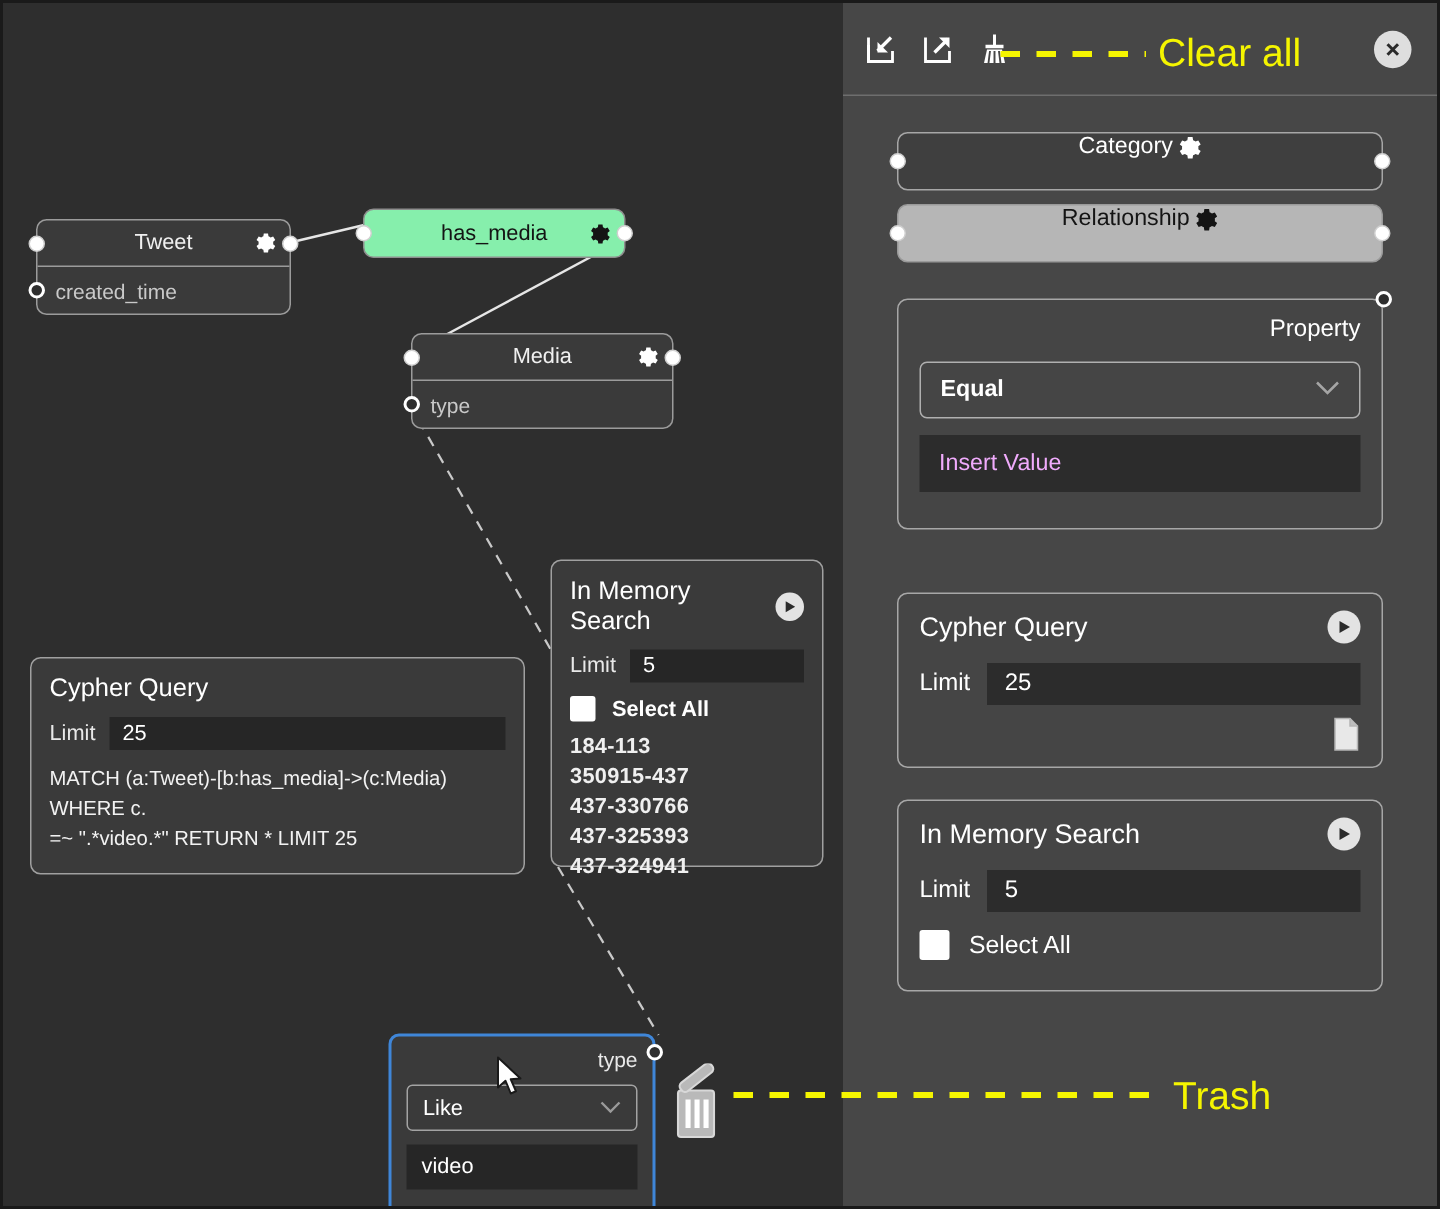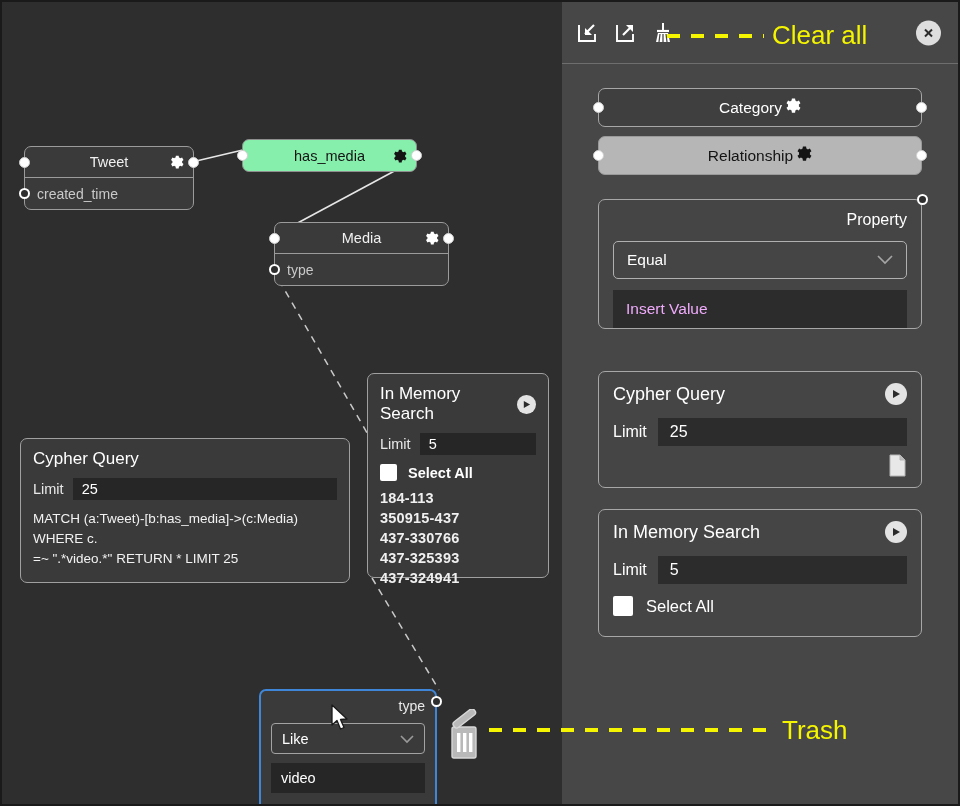--- a/index.html
+++ b/index.html
@@ -161,21 +161,21 @@
     display: flex; align-items: center; justify-content: center;
   }
 
   .pbtn {
     margin: 0 36px 9px 36px;
     height: 39px;
     border: 1px solid #a7a7a7;
     border-radius: 7px;
     background: #3f3f3f;
     position: relative;
-    display: flex; align-items: center; justify-content: center;
+    display: flex; justify-content: center;
     color: #ffffff;
     font-size: 15.5px;
   }
   .pbtn.active { background: #b6b6b6; border-color: #9a9a9a; color: #141414; }
   .pbtn .gear { right: 14px; }
 
   .pcard {
     margin: 0 36px 0 36px;
     border: 1px solid #a7a7a7;
     border-radius: 7px;
@@ -190,20 +190,21 @@
   }
   .pselect {
     border: 1px solid #b0b0b0;
     border-radius: 5px;
     height: 38px;
     display: flex; align-items: center; justify-content: space-between;
     padding: 0 13px;
     color: #ffffff; font-size: 15.5px;
     margin-bottom: 11px;
     background: #454545;
+    font-weight: bold;
   }
   .pinput {
     background: #2c2c2c;
     height: 38px;
     display: flex; align-items: center;
     padding: 0 13px;
     color: #f0abfc; font-size: 15.5px;
   }
   .plimitrow { display: flex; align-items: center; gap: 11px; }
   .plimitlbl { color: #ffffff; font-size: 16px; }
@@ -417,21 +418,21 @@
         <svg width="19" height="19" viewBox="0 0 24 24">
             <path fill="#141414" d="M12 8a4 4 0 100 8 4 4 0 000-8zm9.4 4a7.4 7.4 0 00-.1-1.2l2-1.6-2-3.4-2.4 1a7.5 7.5 0 00-2-1.2L16.5 3h-4l-.4 2.6c-.7.3-1.4.7-2 1.2l-2.4-1-2 3.4 2 1.6A7.4 7.4 0 007.6 12c0 .4 0 .8.1 1.2l-2 1.6 2 3.4 2.4-1c.6.5 1.3.9 2 1.2l.4 2.6h4l.4-2.6c.7-.3 1.4-.7 2-1.2l2.4 1 2-3.4-2-1.6c.1-.4.1-.8.1-1.2z"></path>
           </svg>
       </span>
       <span class="port l" style="top:13px; left:-6px;"></span>
       <span class="port r" style="top:13px; right:-6px;"></span>
     </div>
 
     <div style="height:15px;"></div>
 
-    <div class="pcard" style="height:130px;">
+    <div class="pcard" style="height:154px;">
       <div class="pctitle-r">Property</div>
       <div class="pselect">
         <span>Equal</span>
         <span>
           <svg width="16" height="10" viewBox="0 0 16 10">
               <polyline points="1,1 8,8 15,1" fill="none" stroke="#a5a5a5" stroke-width="1.7"></polyline>
             </svg>
         </span>
       </div>
       <div class="pinput">

